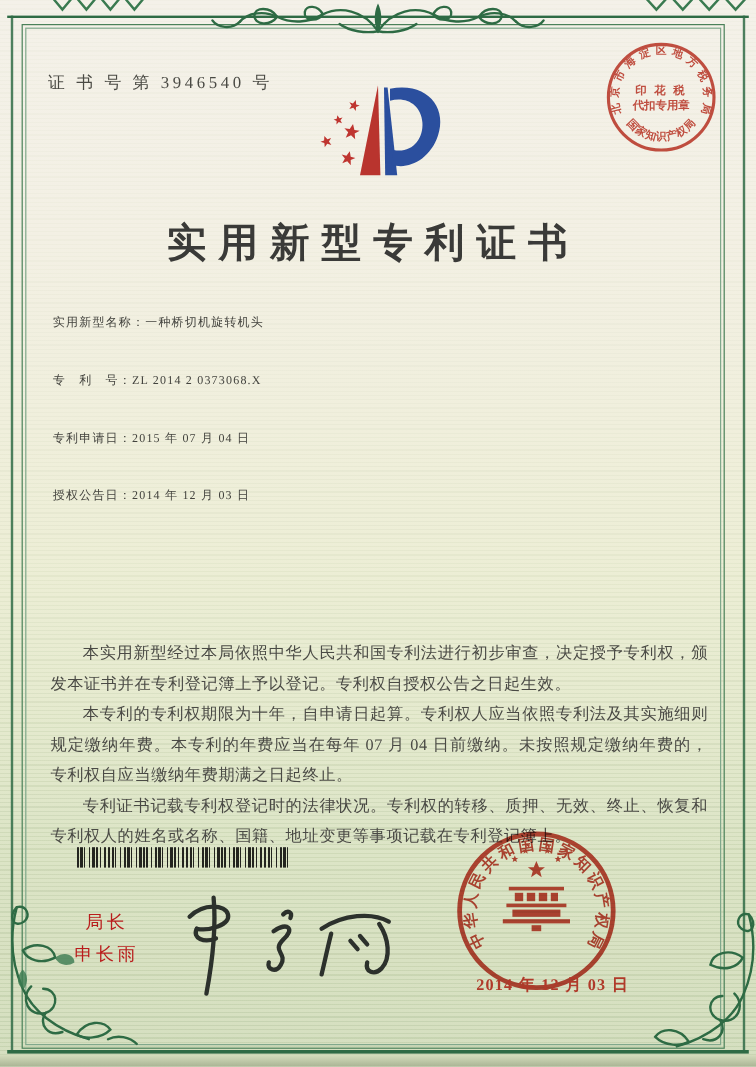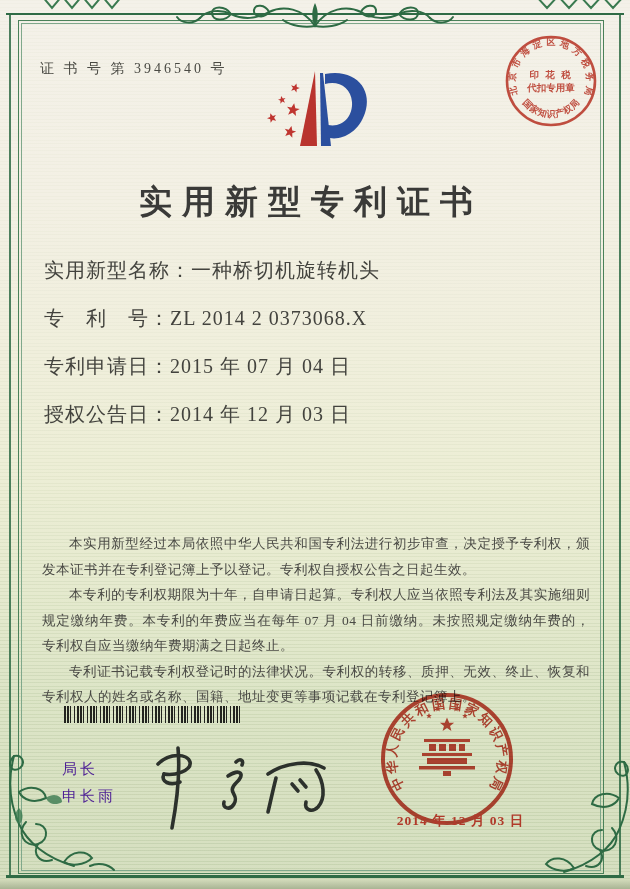--- a/index.html
+++ b/index.html
@@ -20,27 +20,27 @@
   .top-line{left:6px;top:13px;width:618px;height:2px;}
   .left-line{left:9px;top:13px;width:2px;height:864px;opacity:.85;}
   .right-line{left:619px;top:13px;width:2px;height:864px;opacity:.85;}
   .bottom-line{left:6px;top:875px;width:618px;height:2.5px;}
   .bottom-strip{left:0;top:879px;width:630px;height:10px;background:linear-gradient(180deg,#d5ddbd,#a9b494);}
   .frame-outer{left:18px;top:20px;width:584px;height:852px;border:1.5px solid #4a8159;}
   .frame-inner{left:21px;top:23px;width:578px;height:846px;border:1px solid #7fa88b;}
   
   .cert-no{left:40px;top:60px;font-size:14px;letter-spacing:3px;color:#4a4a44;}
   .title{left:0;width:622px;top:180px;text-align:center;font-size:33px;font-weight:bold;letter-spacing:10px;color:#3a3a38;}
-  .fields{left:44px;top:260px;display:flex;flex-direction:column;gap:28px;font-size:20px;color:#43433e;}
+  .fields{left:44px;top:260px;display:flex;flex-direction:column;gap:28px;font-size:10px;color:#43433e;}
   .fields .row{line-height:20px;letter-spacing:1px;white-space:nowrap;}
   .paras{left:42px;top:531px;width:548px;font-size:13.5px;line-height:25.5px;color:#4a4a45;text-align:justify;}
   .paras p{margin:0;text-indent:2em;letter-spacing:.5px;}
   .barcode{left:64px;top:706px;width:177px;height:17px;
     background:repeating-linear-gradient(90deg,#23241f 0 2px,transparent 2px 3px,#23241f 3px 5px,transparent 5px 6px,#23241f 6px 7px,transparent 7px 10px,#23241f 10px 11px,transparent 11px 13px);}
-  .signer{left:62px;top:762px;font-size:15px;color:#4c1d95;letter-spacing:3px;line-height:1;}
+  .signer{left:62px;top:762px;font-size:15px;color:#b91c1c;letter-spacing:3px;line-height:1;text-align:center;}
   .signer div{margin-bottom:12px;}
   .seal-date{left:388px;top:812px;width:145px;text-align:center;font-size:13.5px;letter-spacing:1px;color:#b03a2a;font-weight:bold;}
   .footer{left:0;top:888px;width:630px;text-align:center;font-size:11.5px;letter-spacing:2px;color:#4c5a4b;}
   .seal-main{left:377px;top:689px;mix-blend-mode:multiply;opacity:.92;}
   .seal-tax{left:501px;top:31px;mix-blend-mode:multiply;opacity:.88;}
   .sig{left:140px;top:744px;}
   .logo{left:243px;top:55px;}
   .ornament-top{left:165px;top:2px;}
   .flourish-bl{left:2px;top:752px;}
   .flourish-br{left:516px;top:758px;transform:scaleX(-1);}

